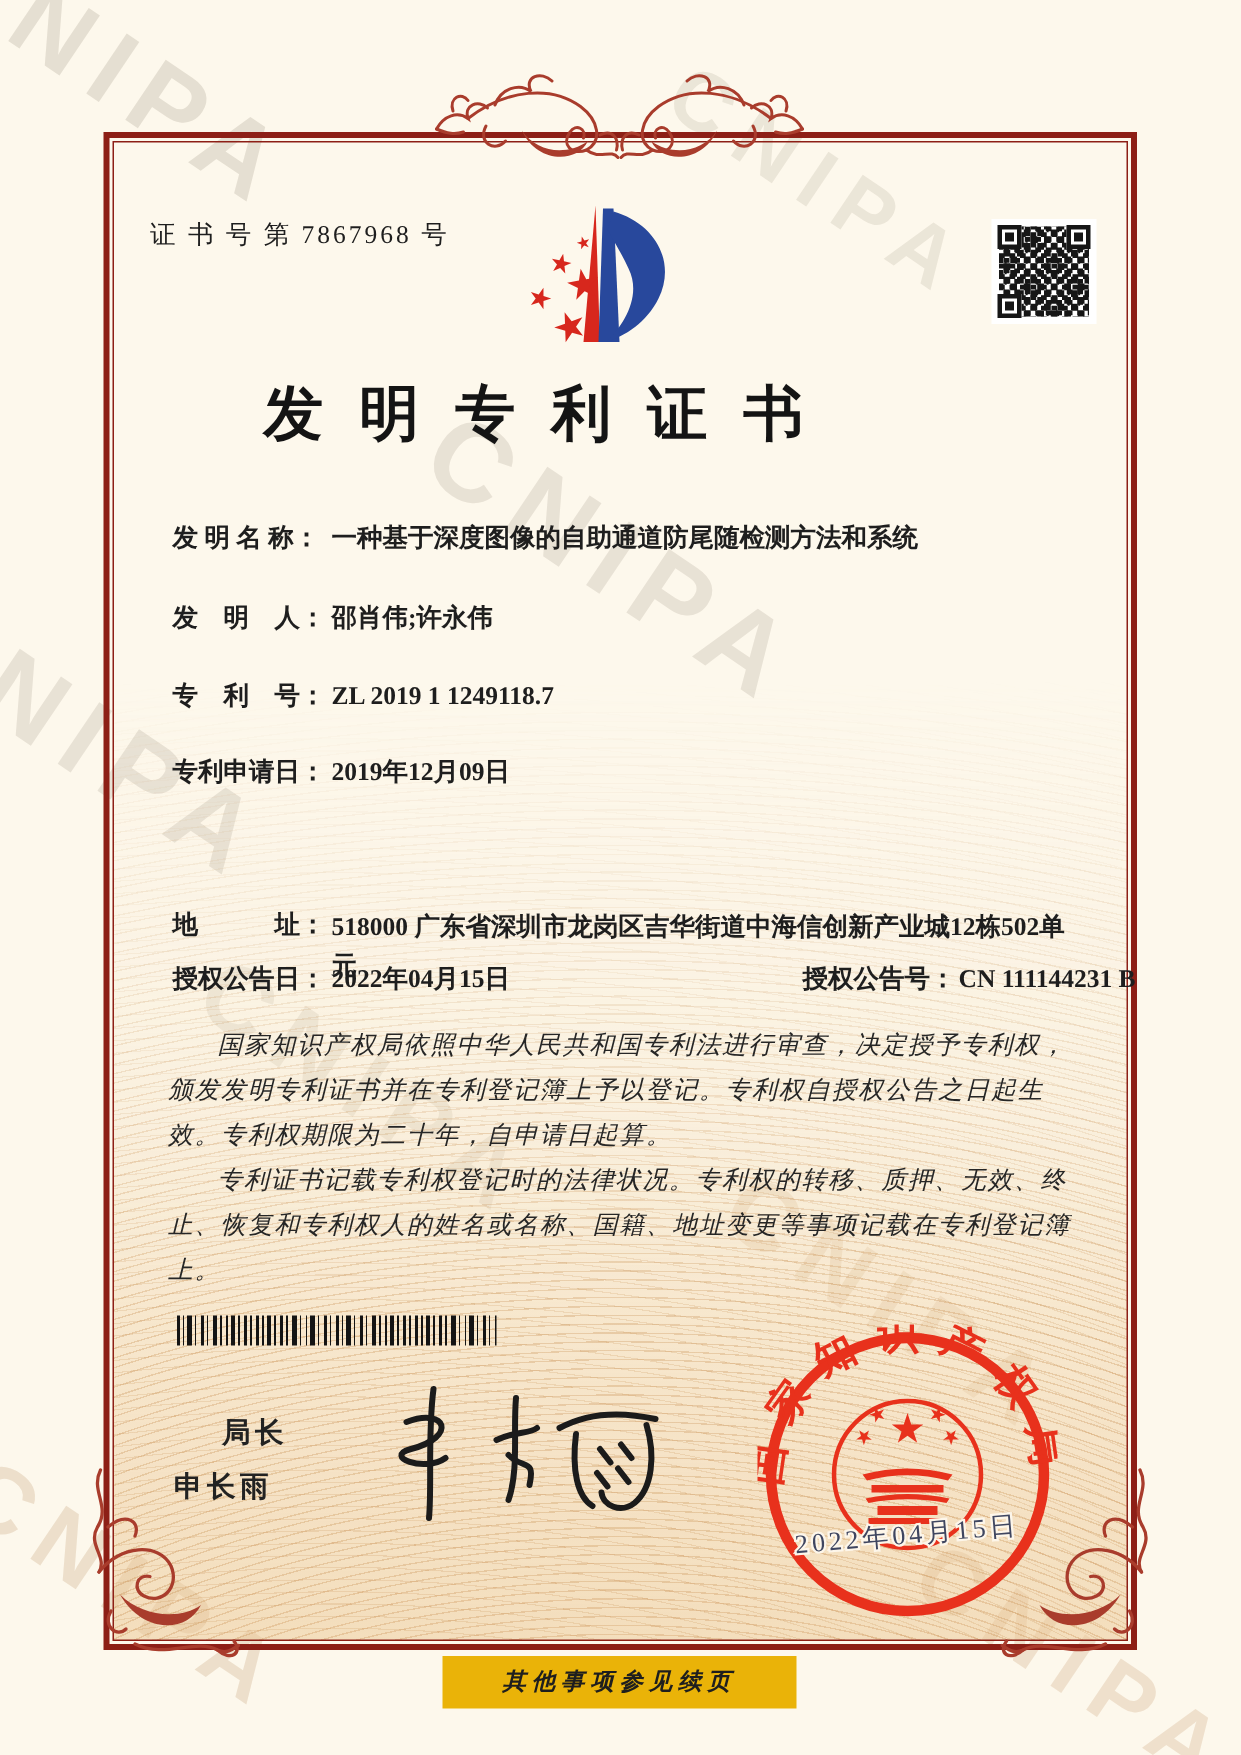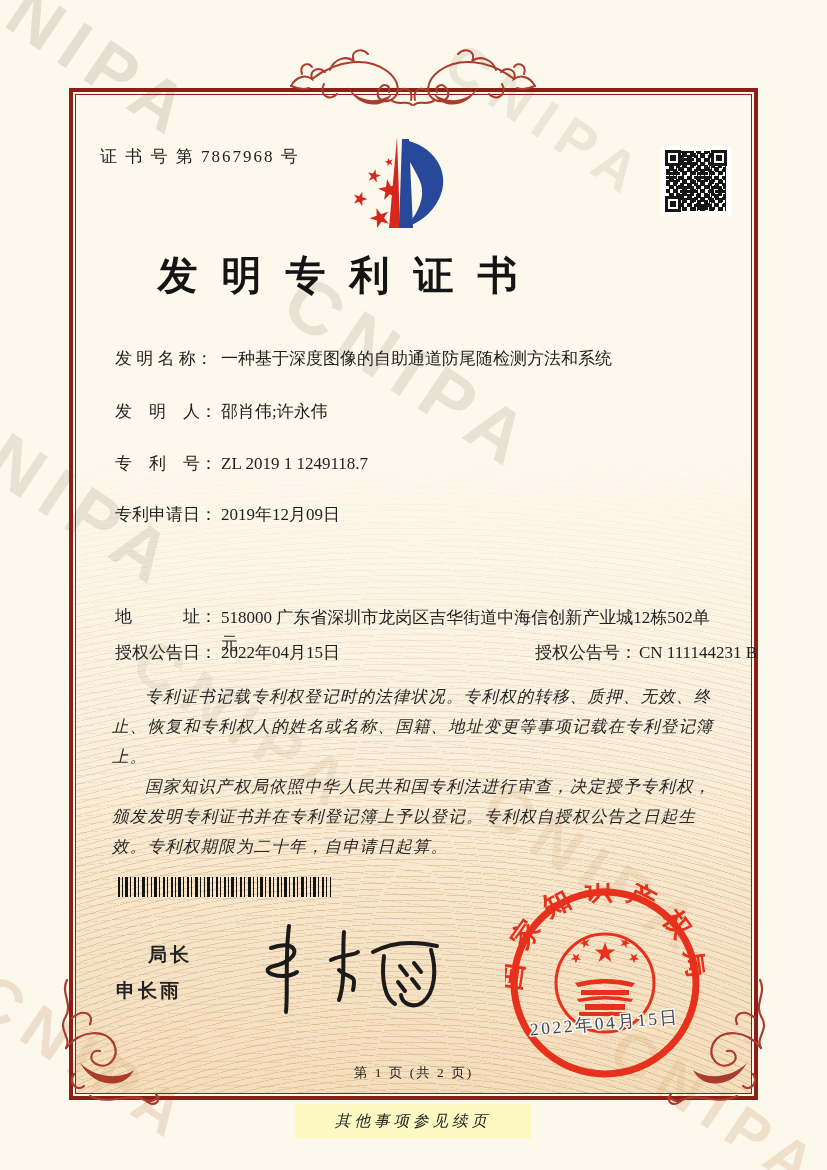--- a/index.html
+++ b/index.html
@@ -35,24 +35,24 @@
   
   .cert-no{position:absolute;left:100px;top:145px;font-size:17px;letter-spacing:2px;z-index:5;}
   .logo{position:absolute;left:333px;top:131px;z-index:5;}
   .qr{position:absolute;left:661px;top:146px;width:70px;height:70px;background:#fff;z-index:5;}
   .qr-m{position:absolute;inset:5px;background:
       repeating-conic-gradient(#161616 0 25%, transparent 0 50%) 0 0/7px 7px,
       repeating-conic-gradient(#161616 0 25%, transparent 0 50%) 3px 2px/9px 9px;}
   .qr-f{position:absolute;width:10px;height:10px;border:3px solid #161616;background:#fff;}
   .qr-f::after{content:"";position:absolute;left:2px;top:2px;width:6px;height:6px;background:#161616;}
   .qr-f.tl{left:4px;top:4px;} .qr-f.tr{right:4px;top:4px;} .qr-f.bl{left:4px;bottom:4px;}
-  .title{position:absolute;left:51px;top:248px;width:573px;text-align:center;font-size:40px;font-weight:bold;
+  .title{position:absolute;left:69px;top:248px;width:573px;text-align:center;font-size:40px;font-weight:bold;
          letter-spacing:24px;text-indent:24px;color:#141414;z-index:5;}
   
-  .row{position:absolute;left:115px;font-size:17px;z-index:5;white-space:nowrap;}
+  .row{position:absolute;left:115px;font-size:17px;z-index:5;white-space:nowrap;font-weight:bold;}
   .row .lab{display:inline-block;min-width:104px;}
   .row .val{margin-left:2px;}
   .row-addr .val{display:inline-block;vertical-align:top;white-space:normal;width:500px;line-height:1.55;}
   .grant2{position:absolute;left:420px;top:0;}
   
   .paras{position:absolute;left:112px;top:682px;width:604px;z-index:5;
          font-style:italic;font-size:16.5px;line-height:1.82;letter-spacing:1.2px;color:#262626;}
   .paras p{margin:0;text-indent:2em;}
   
   .barcode{position:absolute;left:118px;top:877px;width:213px;height:20px;z-index:5;background:
@@ -62,22 +62,22 @@
     #141414 29px 30px,transparent 30px 33px,#141414 33px 34px,transparent 34px 36px,#141414 36px 39px,
     transparent 39px 41px,#141414 41px 42px,transparent 42px 45px,#141414 45px 47px,transparent 47px 49px,
     #141414 49px 50px,transparent 50px 53px);}
   .signer{position:absolute;left:116px;z-index:5;font-family:"Liberation Sans","DejaVu Sans",sans-serif;
           font-weight:bold;font-size:19px;letter-spacing:3px;color:#222;}
   .signer-title{top:942px;margin-left:32px;} .signer-name{top:978px;}
   .signature{position:absolute;left:243px;top:912px;z-index:5;}
   .seal{position:absolute;left:505px;top:883px;z-index:7;}
   .page-no{position:absolute;left:69px;top:1064px;width:689px;text-align:center;font-size:13.5px;
            letter-spacing:2px;z-index:5;}
-  .footer-note{position:absolute;left:413px;top:1104px;transform:translateX(-50%);background:#fef9c3;
-           padding:7px 40px;font-style:italic;font-size:15.5px;letter-spacing:4px;z-index:5;white-space:nowrap;}
+  .footer-note{position:absolute;left:413px;top:1104px;transform:translateX(-50%);background:#eab308;
+           padding:7px 40px;font-style:italic;font-size:15.5px;letter-spacing:4px;z-index:5;white-space:nowrap;font-weight:bold;}
 </style>
 </head>
 <body>
 
 <div class="page">
 
   <span class="wm wm1">CNIPA</span>
   <span class="wm wm2">CNIPA</span>
   <span class="wm wm3">CNIPA</span>
   <span class="wm wm4">CNIPA</span>
@@ -171,22 +171,22 @@
     <span class="lab">地　　　址：</span><span class="val">518000 广东省深圳市龙岗区吉华街道中海信创新产业城12栋502单元</span>
   </div>
   <div class="row" style="top:641px">
     <span class="lab">授权公告日：</span><span class="val">2022年04月15日</span>
     <span class="grant2">
       <span class="lab" style="min-width:0">授权公告号：</span><span class="val">CN 111144231 B</span>
     </span>
   </div>
 
   <div class="paras">
+    <p>国家知识产权局依照中华人民共和国专利法进行审查，决定授予专利权，颁发发明专利证书并在专利登记簿上予以登记。专利权自授权公告之日起生效。专利权期限为二十年，自申请日起算。</p>
     <p>专利证书记载专利权登记时的法律状况。专利权的转移、质押、无效、终止、恢复和专利权人的姓名或名称、国籍、地址变更等事项记载在专利登记簿上。</p>
-    <p>国家知识产权局依照中华人民共和国专利法进行审查，决定授予专利权，颁发发明专利证书并在专利登记簿上予以登记。专利权自授权公告之日起生效。专利权期限为二十年，自申请日起算。</p>
   </div>
 
   <div class="barcode"></div>
 
   <div class="signer signer-title">局长</div>
   <div class="signer signer-name">申长雨</div>
 
   <svg class="signature" width="210" height="105" viewBox="0 0 210 105">
     <g stroke="#1b1b1b" stroke-width="4" fill="none" stroke-linecap="round" stroke-linejoin="round">
       <path d="M46,14 C42,44 45,80 43,100"></path>
@@ -219,16 +219,15 @@
       <use href="#star" transform="translate(129,75) scale(5.5) rotate(35)"></use>
       <path d="M70,100 Q100,92 130,100 L127,104 Q100,97 73,104 Z"></path>
       <rect x="76" y="107" width="48" height="5"></rect>
       <path d="M72,116 Q100,110 128,116 L126,119 Q100,114 74,119 Z"></path>
       <rect x="80" y="121" width="40" height="6"></rect>
       <rect x="74" y="129" width="52" height="4"></rect>
     </g>
     <text x="100" y="146" text-anchor="middle" font-size="17.5" letter-spacing="2.5" fill="#3f4660" stroke="#fdf6ea" stroke-width="3" paint-order="stroke" transform="rotate(-5 100 143)" font-family="Liberation Serif, serif">2022年04月15日</text>
   </svg>
 
-  <div class="page-no">第 1 页 (共 2 页)</div>
   <div class="footer-note">其他事项参见续页</div>
 
 </div>
 
 </body></html>

